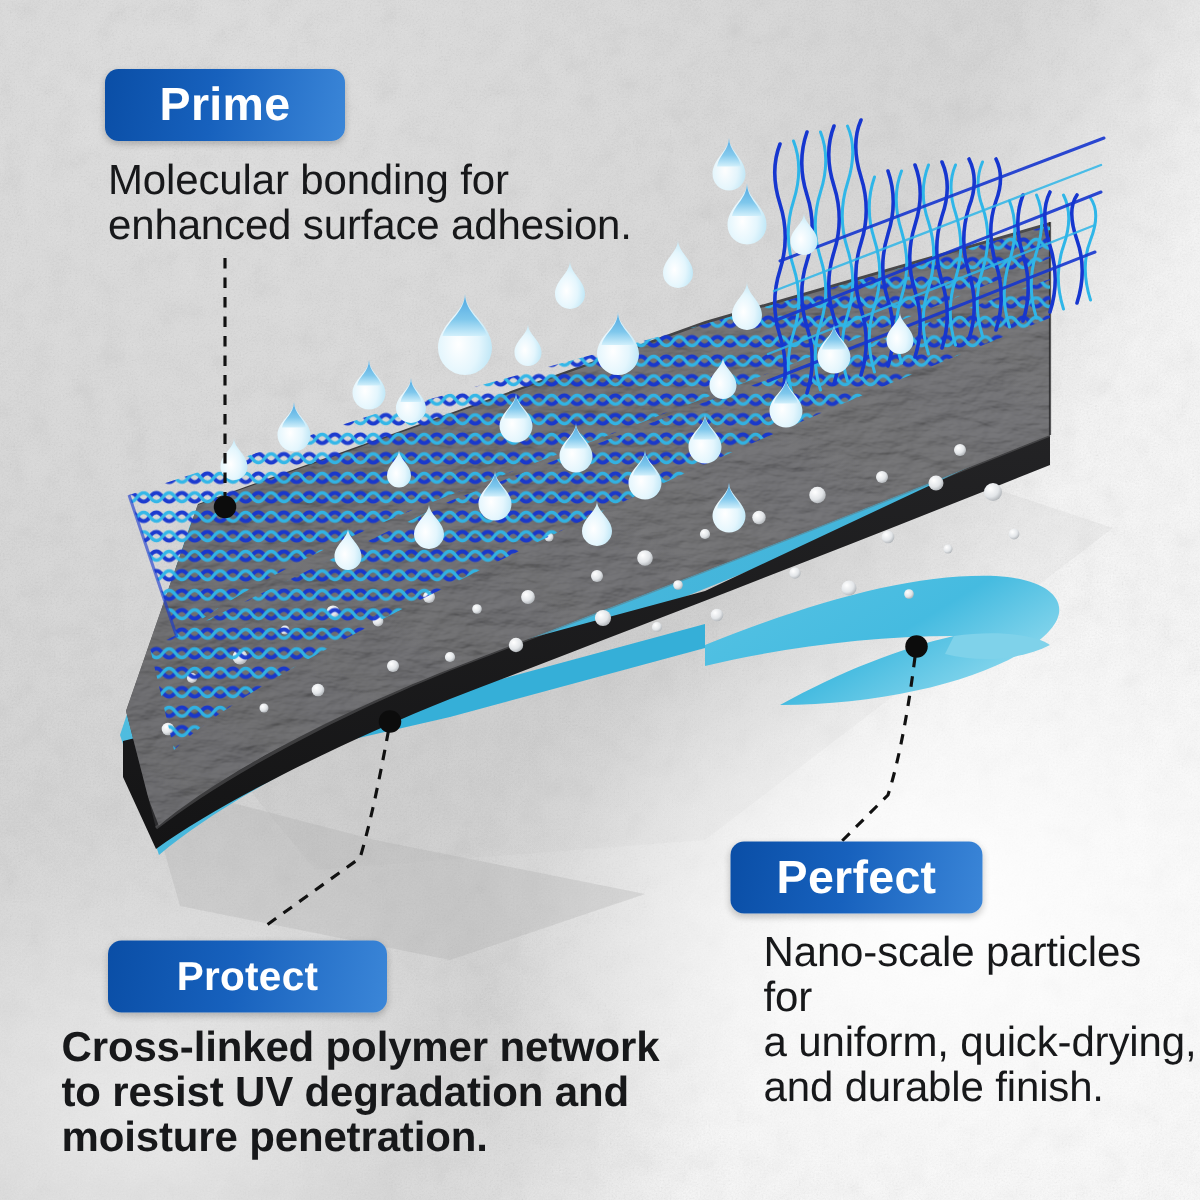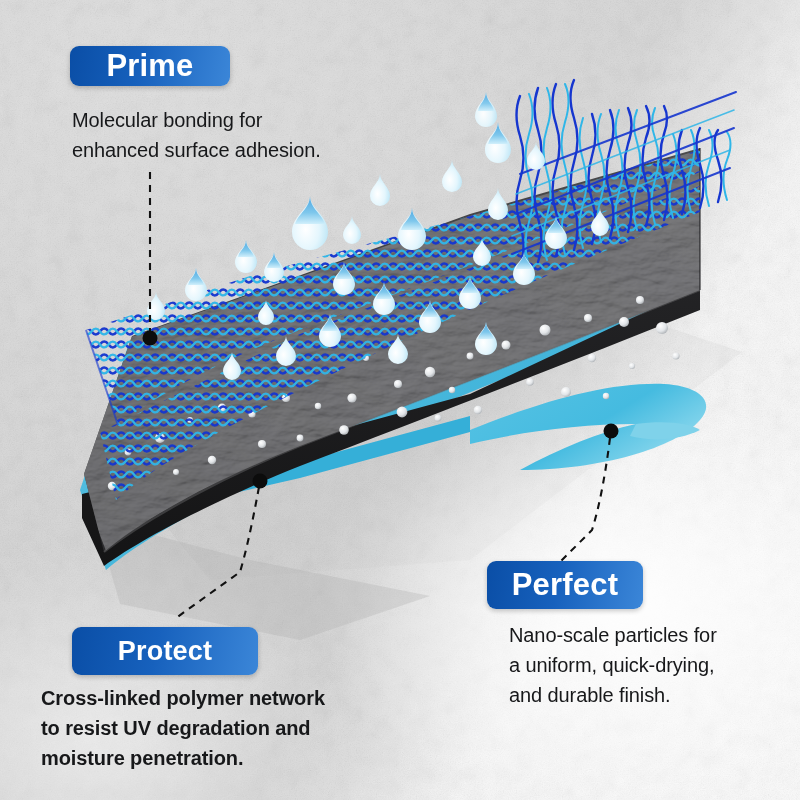--- a/index.html
+++ b/index.html
@@ -30,26 +30,26 @@
   .art{position:absolute;left:0;top:0;width:800px;height:800px;}
 
   
   .badge{
     position:absolute;display:inline-flex;align-items:center;justify-content:center;
     border-radius:9px;color:#fff;font-weight:bold;letter-spacing:.2px;
     background:linear-gradient(100deg,#0a4ea6 0%,#1761bd 45%,#3b86d8 100%);
     box-shadow:0 2px 5px rgba(0,0,0,.22);
     white-space:nowrap;
   }
-  #badge-prime{left:70px;top:46px;width:160px;height:40px;font-size:31px;text-align:right;}
+  #badge-prime{left:70px;top:46px;width:160px;height:48px;font-size:31px;text-align:right;}
   #badge-protect{left:72px;top:627px;width:186px;height:48px;font-size:27px;}
-  #badge-perfect{left:487px;top:561px;width:156px;height:48px;font-size:31px;}
+  #badge-perfect{left:487px;top:561px;width:168px;height:48px;font-size:31px;}
 
   .desc{
-    position:absolute;color:#17181a;font-size:20px;line-height:30px;
+    position:absolute;color:#17181a;font-size:28px;line-height:30px;
     white-space:pre-line;letter-spacing:-.1px;
   }
   #desc-prime{left:72px;top:105px;}
   #desc-protect{left:41px;top:683px;font-weight:bold;}
   #desc-perfect{left:485px;top:620px;margin-left:24px;}
 </style>
 </head>
 <body>
 
 <div id="stage">

